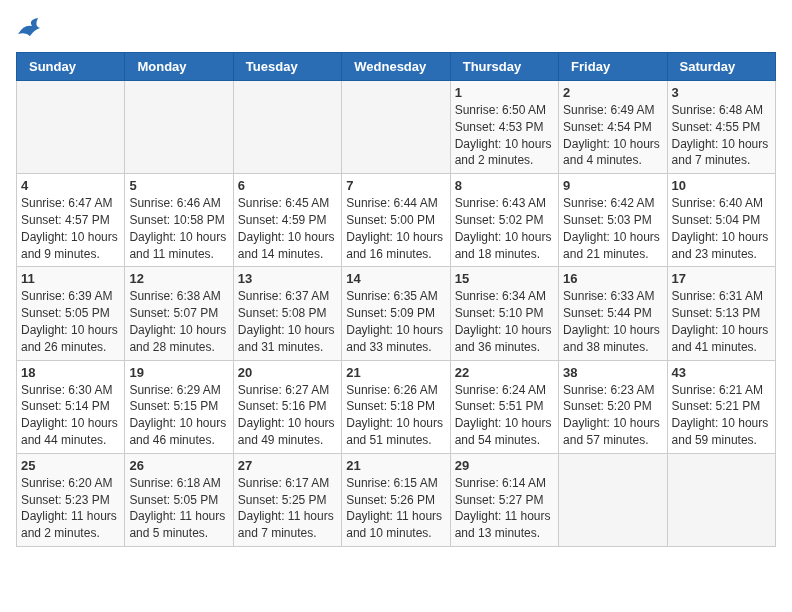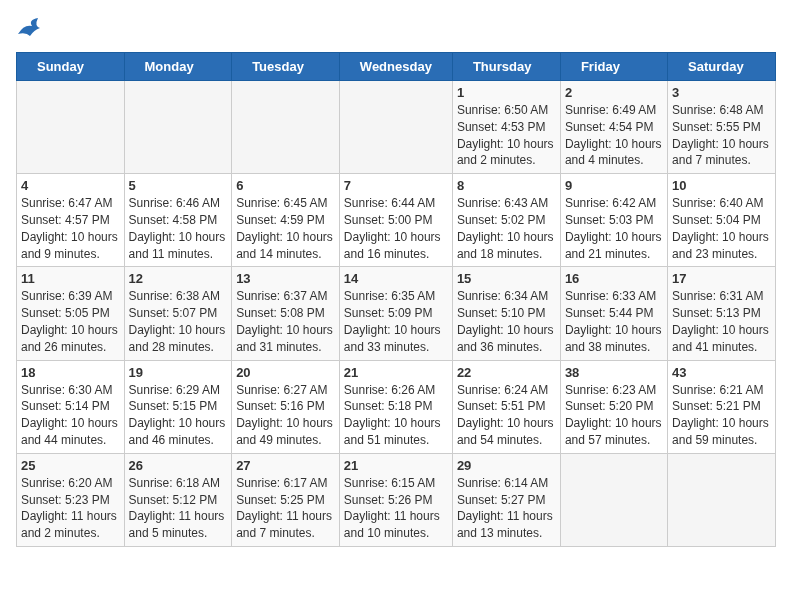--- a/index.html
+++ b/index.html
@@ -48,21 +48,21 @@
       color: #555;
     }
     table {
       width: 100%;
       border-collapse: collapse;
       font-size: 11px;
     }
     thead tr th {
       background-color: #2a6db5;
       color: #fff;
-      padding: 6px 20px;
+      padding: 6px 12px;
       text-align: left;
       font-size: 13px;
       font-weight: bold;
       border: 1px solid #1a5da0;
     }
     tbody tr td {
       border: 1px solid #ccc;
       vertical-align: top;
       padding: 4px;
       width: 14.28%;
@@ -133,35 +133,35 @@
         </td>
         <td>
           <span class="day-number">2</span>
           <div class="day-detail">Sunrise: 6:49 AM
 Sunset: 4:54 PM
 Daylight: 10 hours and 4 minutes.</div>
         </td>
         <td>
           <span class="day-number">3</span>
           <div class="day-detail">Sunrise: 6:48 AM
-Sunset: 5:55 PM
+Sunset: 4:55 PM
 Daylight: 10 hours and 7 minutes.</div>
         </td>
       </tr>
       <tr>
         <td>
           <span class="day-number">4</span>
           <div class="day-detail">Sunrise: 6:47 AM
 Sunset: 4:57 PM
 Daylight: 10 hours and 9 minutes.</div>
         </td>
         <td>
           <span class="day-number">5</span>
           <div class="day-detail">Sunrise: 6:46 AM
-Sunset: 4:58 PM
+Sunset: 10:58 PM
 Daylight: 10 hours and 11 minutes.</div>
         </td>
         <td>
           <span class="day-number">6</span>
           <div class="day-detail">Sunrise: 6:45 AM
 Sunset: 4:59 PM
 Daylight: 10 hours and 14 minutes.</div>
         </td>
         <td>
           <span class="day-number">7</span>
@@ -279,21 +279,21 @@
       <tr>
         <td>
           <span class="day-number">25</span>
           <div class="day-detail">Sunrise: 6:20 AM
 Sunset: 5:23 PM
 Daylight: 11 hours and 2 minutes.</div>
         </td>
         <td>
           <span class="day-number">26</span>
           <div class="day-detail">Sunrise: 6:18 AM
-Sunset: 5:12 PM
+Sunset: 5:05 PM
 Daylight: 11 hours and 5 minutes.</div>
         </td>
         <td>
           <span class="day-number">27</span>
           <div class="day-detail">Sunrise: 6:17 AM
 Sunset: 5:25 PM
 Daylight: 11 hours and 7 minutes.</div>
         </td>
         <td>
           <span class="day-number">21</span>

